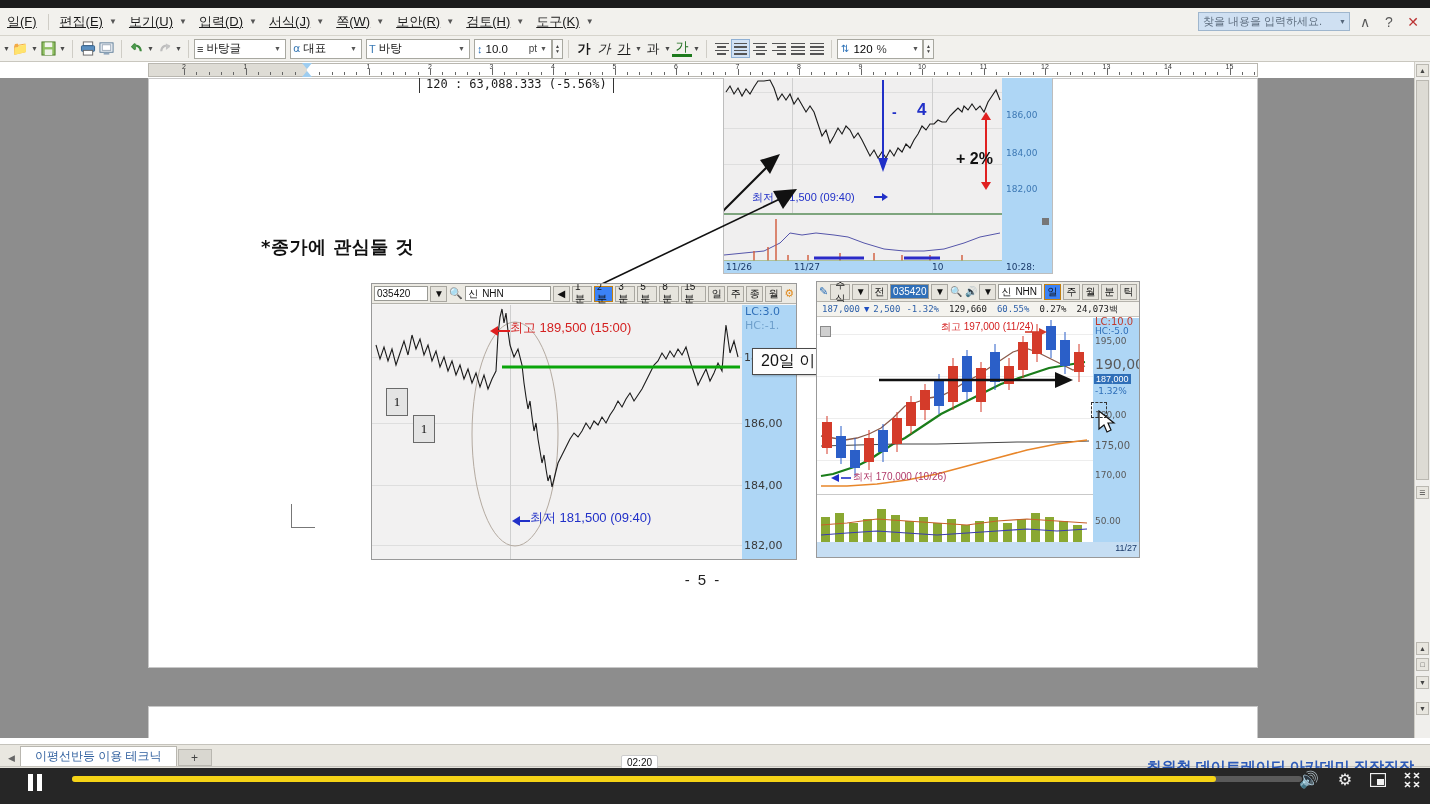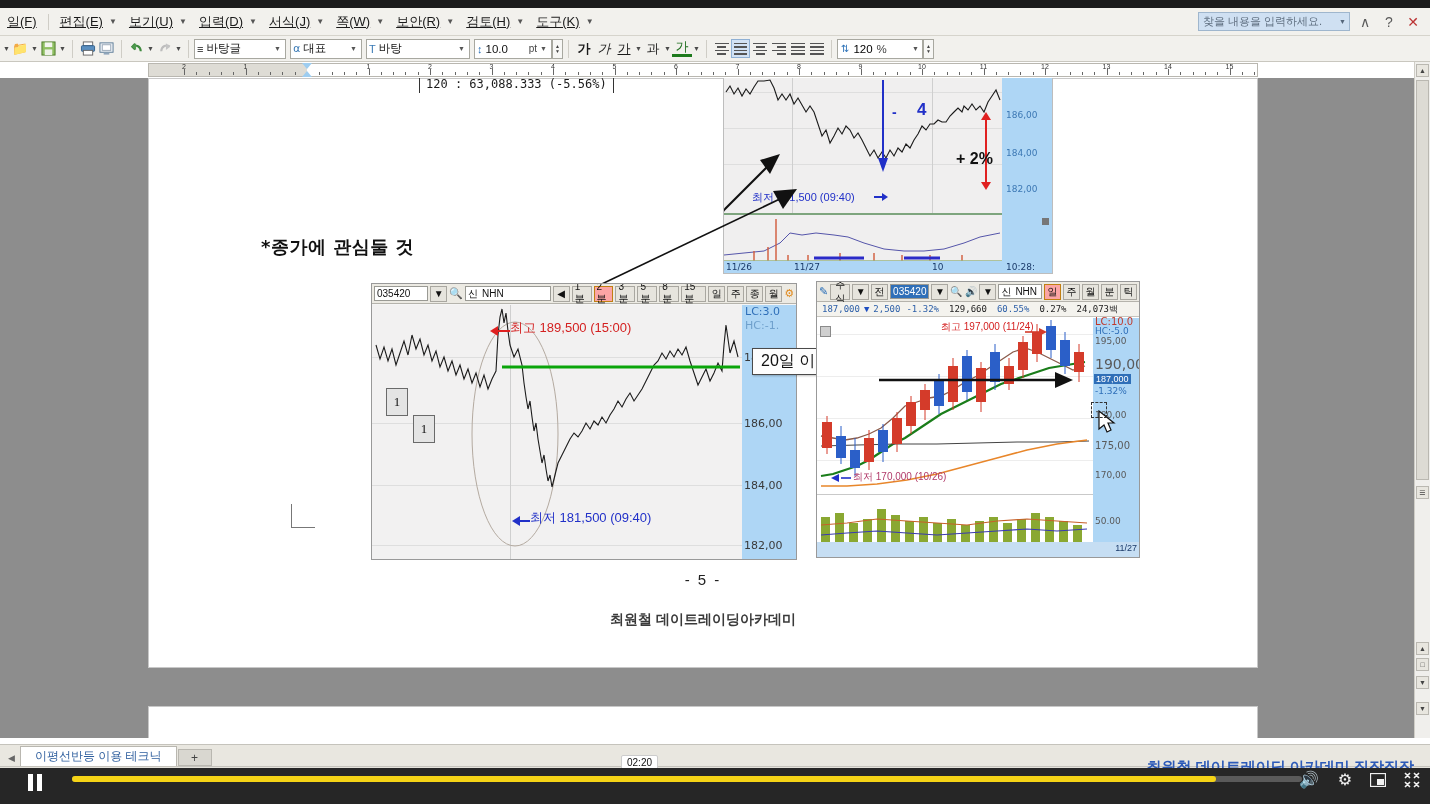--- a/index.html
+++ b/index.html
@@ -184,21 +184,21 @@
   .cw-field {
     height: 15px; background: #fff; border: 1px solid #9a9a94;
     display: flex; align-items: center; font-size: 10px; padding: 0 2px;
     color: #111; white-space: nowrap;
   }
   .cw-btn {
     height: 16px; min-width: 17px; background: #e6e4dd;
     border: 1px solid #a9a7a0; display: flex; align-items: center;
     justify-content: center; font-size: 10px; color: #111; padding: 0 2px;
   }
-  .cw-btn.active { background: #fca5a5; border-color: #c07f12; }
+  .cw-btn.active { background: #3b82f6; border-color: #c07f12; font-family: Liberation Serif, serif; }
 
   .quote-bar {
     position: absolute; left: 0; top: 20px; width: 100%; height: 15px;
     background: #f4f3ee; border-bottom: 1px solid #c6c4bd;
     display: flex; align-items: center; font-size: 9px; gap: 10px;
     padding: 0 5px; color: #2c5fa8;
     font-family: "DejaVu Sans Mono", monospace;
   }
   .quote-bar .dn { color: #1f4fc0; }
   .quote-bar .bk { color: #222; }
@@ -998,21 +998,20 @@
           <span style="position:absolute;right:4px;top:1px;font-size:9px;color:#1a3a6a">11/27</span>
         </div>
 
         <svg width="22" height="26" style="position:absolute;left:280px;top:128px">
           <polygon points="2,1 2,19 7,15 10,22 14,20 11,13 17,13" fill="#fff" stroke="#111" stroke-width="1.2"></polygon>
         </svg>
         <div style="position:absolute;left:274px;top:120px;width:16px;height:16px;border:1px dashed #333"></div>
       </div>
 
       <div class="pagenum" style="top:492px">- 5 -</div>
-      <div class="footer-a" style="top:532px">최원철 데이트레이딩아카데미</div>
 
       <div style="position:absolute;left:142px;top:425px;width:24px;height:24px;border-left:1px solid #777;border-bottom:1px solid #777"></div>
     </div>
 
     <div class="page2"></div>
   </div>
 
   <div class="vscroll">
     <div class="sc-btn" style="top:2px">▲</div>
     <div class="vthumb" style="top:18px;height:400px"></div>

